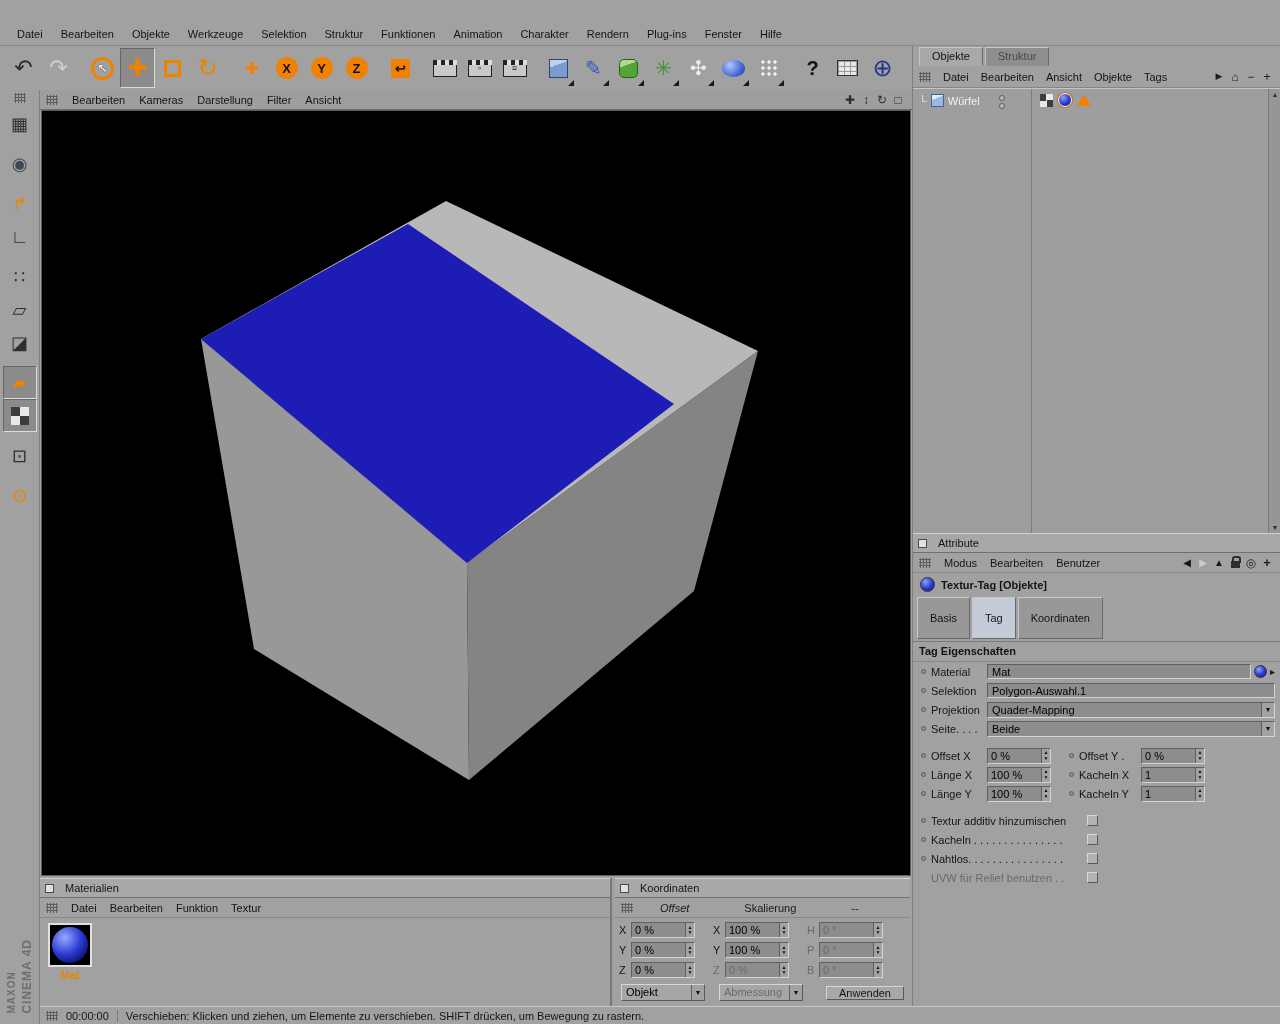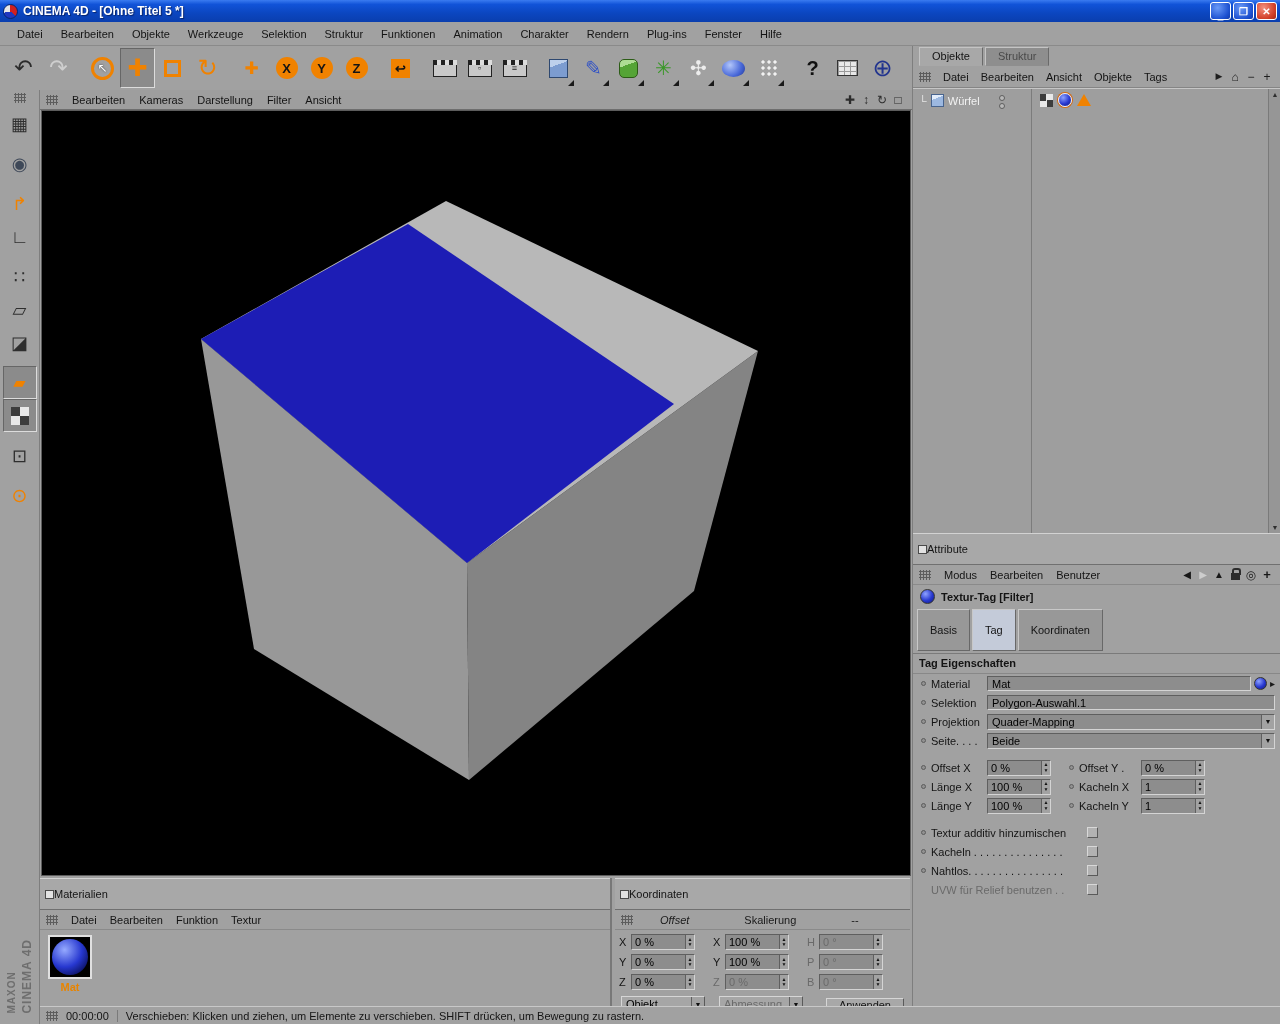--- a/index.html
+++ b/index.html
@@ -79,21 +79,21 @@
 .om-dots{position:absolute;left:86px;top:6px;display:flex;flex-direction:column;gap:2px;}
 .om-dots i{width:6px;height:6px;border-radius:50%;background:#b8b8b8;border:1px solid #5e5e5e;}
 .om-divider{position:absolute;left:118px;top:0;bottom:0;width:1px;background:#7c7c7c;}
 .om-tags{position:absolute;left:127px;top:4px;display:flex;align-items:center;gap:5px;}
 .tag-checker{width:13px;height:13px;background:conic-gradient(#e8e8e8 0 25%,#3c3c3c 0 50%,#e8e8e8 0 75%,#3c3c3c 0);}
 .tag-sphere{width:14px;height:14px;border-radius:50%;background:radial-gradient(circle at 35% 30%,#8ea2ff,#2738d0 55%,#101a78);border:1px solid #f0f0f0;box-shadow:0 0 0 1px #d86a10;}
 .tag-tri{width:0;height:0;border-left:7px solid transparent;border-right:7px solid transparent;border-bottom:12px solid #f08200;}
 .om-scroll{position:absolute;right:0;top:0;bottom:0;width:13px;background:#969696;border-left:1px solid #7a7a7a;display:flex;flex-direction:column;justify-content:space-between;align-items:center;padding:2px 0;color:#2e2e2e;font-size:7px;}
 
 
-.phead{height:32px;background:#a8a8a8;border-top:1px solid #d2d2d2;border-bottom:1px solid #707070;display:flex;align-items:center;gap:0;padding:0 5px;}
+.phead{height:20px;background:#a8a8a8;border-top:1px solid #d2d2d2;border-bottom:1px solid #707070;display:flex;align-items:center;gap:11px;padding:0 5px;}
 .psq{width:9px;height:9px;background:#e2e2e2;border:1px solid #4a4a4a;flex:0 0 auto;}
 .pmenu{height:20px;display:flex;align-items:center;gap:13px;padding:0 6px;border-bottom:1px solid #8a8a8a;background:#a1a1a1;}
 
 
 #attr{position:absolute;left:0;top:487px;width:368px;height:473px;background:#a1a1a1;}
 #attr-icons{margin-left:auto;display:flex;}
 #attr-icons .icell{width:16px;height:16px;}
 .aobj{display:flex;align-items:center;gap:6px;height:23px;padding:0 7px;}
 .aobj-sphere{width:15px;height:15px;border-radius:50%;background:radial-gradient(circle at 35% 30%,#8ea2ff,#2738d0 55%,#101a78);border:1px solid #333;}
 .aobj-label{font-weight:bold;}
@@ -145,29 +145,20 @@
 
 
 #statusbar{left:40px;top:1006px;width:1240px;height:18px;background:#a1a1a1;border-top:1px solid #c8c8c8;display:flex;align-items:center;gap:8px;padding:0 6px;}
 .sb-sep{width:1px;height:12px;background:#7a7a7a;}
 </style>
 </head>
 <body>
 
 <div id="root">
 
-  <div id="titlebar" class="abs">
-    <div id="app-icon"></div>
-    <div id="title-text">CINEMA 4D - [Ohne Titel 5 *]</div>
-    <div class="winbtn blue" id="btn-min">
-        <span>_</span>
-      </div>
-    <div class="winbtn blue">❐</div>
-    <div class="winbtn red">✕</div>
-  </div>
 
   <div id="menubar" class="abs">
     <span class="mi">Datei</span>
     <span class="mi">Bearbeiten</span>
     <span class="mi">Objekte</span>
     <span class="mi">Werkzeuge</span>
     <span class="mi">Selektion</span>
     <span class="mi">Struktur</span>
     <span class="mi">Funktionen</span>
     <span class="mi">Animation</span>
@@ -416,21 +407,21 @@
             <div class="icell">
               <span class="ig" style="color: rgb(24, 24, 24); font-size: 12px;">◎</span>
             </div>
             <div class="icell">
               <span class="ig" style="color: rgb(24, 24, 24); font-size: 13px; font-weight: bold;">+</span>
             </div>
           </div>
       </div>
       <div class="aobj">
         <span class="aobj-sphere"></span>
-        <span class="aobj-label">Textur-Tag [Filter]</span>
+        <span class="aobj-label">Textur-Tag [Objekte]</span>
       </div>
       <div class="atabs">
         <span class="atab">Basis</span>
         <span class="atab active">Tag</span>
         <span class="atab">Koordinaten</span>
       </div>
       <div class="asect">Tag Eigenschaften</div>
 
       <div class="arow">
         <span class="adot"></span>

